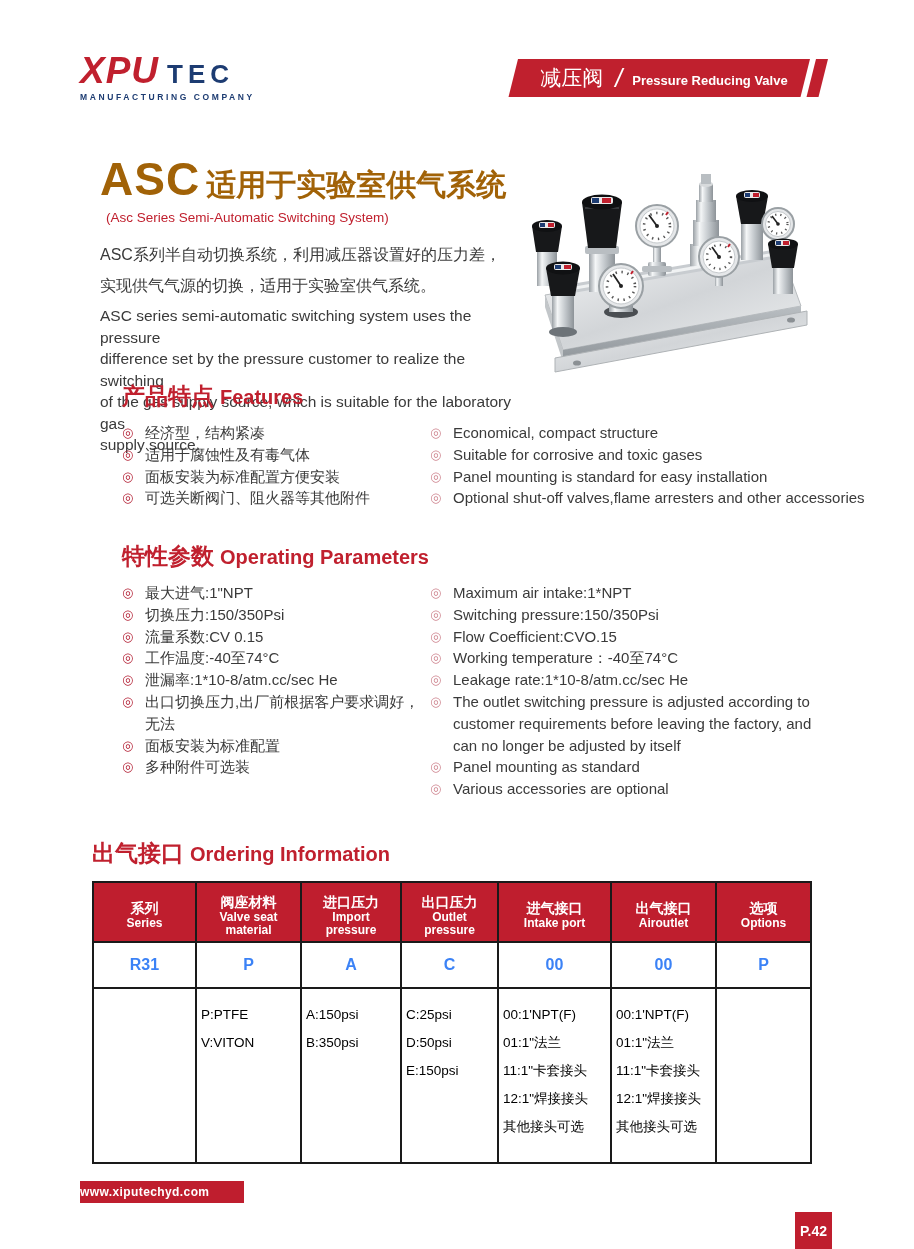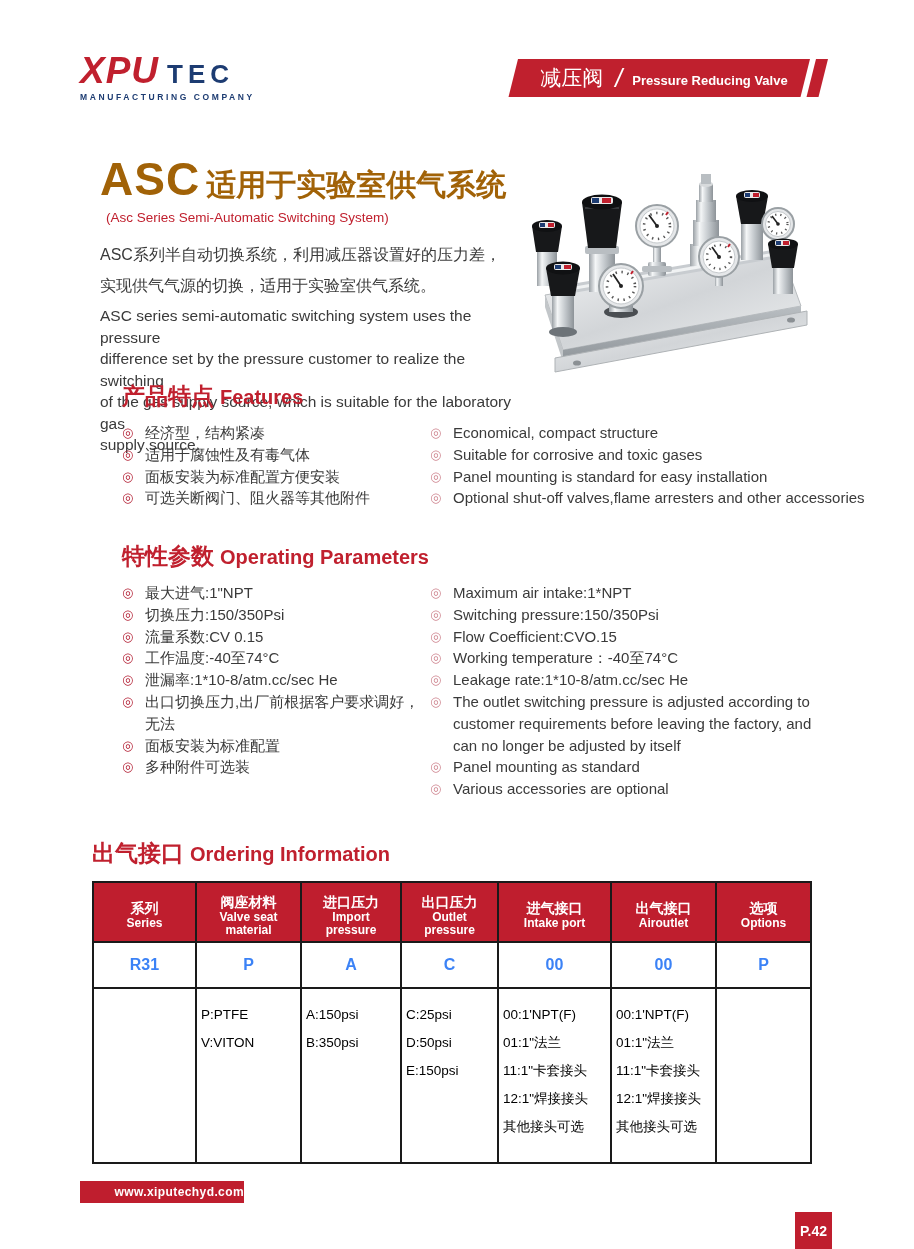--- a/index.html
+++ b/index.html
@@ -65,21 +65,21 @@
   .th-en{display:block;font-size:12px;font-weight:700;line-height:13px;}
   tr.code td{height:36px;text-align:center;font-size:16px;font-weight:800;color:#3b82f6;}
   tr.opts td{height:157px;vertical-align:top;font-size:13.5px;line-height:28px;
              color:#000;padding-top:12px;}
   tr.opts td .ol{white-space:nowrap;}
   td.p1{padding-left:30px;} td.p2{padding-left:18px;} td.p3{padding-left:14px;}
   td.p4{padding-left:12px;} td.p5{padding-left:12px;}
 
   
   .web-bar{left:80px;top:1181px;width:164px;height:22px;background:#bf1e2e;color:#fff;
-           display:flex;align-items:center;justify-content:flex-end;
+           display:flex;align-items:center;justify-content:flex-start;
            font-size:12px;font-weight:700;letter-spacing:.4px;}
   .page-badge{left:795px;top:1212px;width:37px;height:37px;background:#bf1e2e;color:#fff;
            display:flex;align-items:center;justify-content:center;
            font-size:14px;font-weight:800;}
 </style>
 </head>
 <body>
 
 <div class="abs logo">
   <div class="logo-row">

